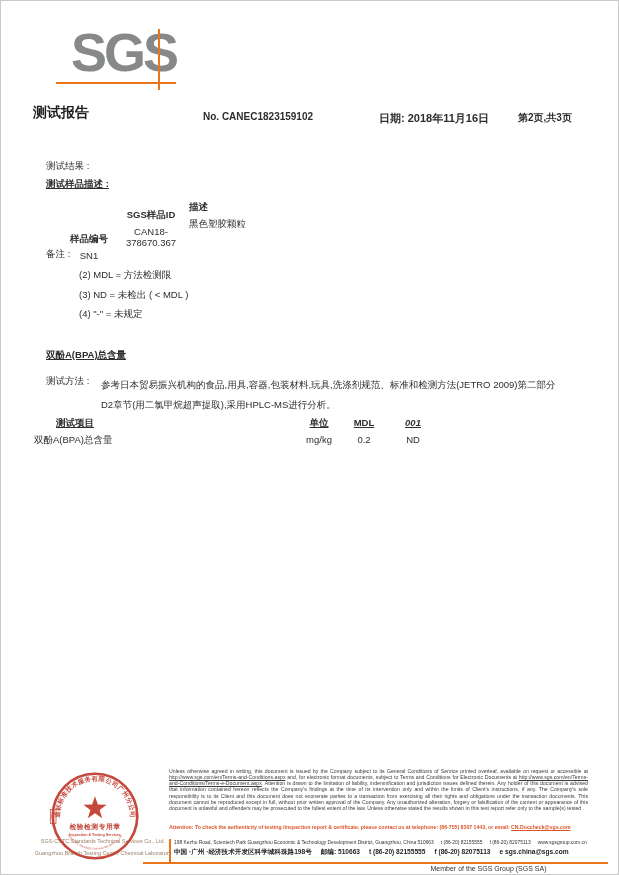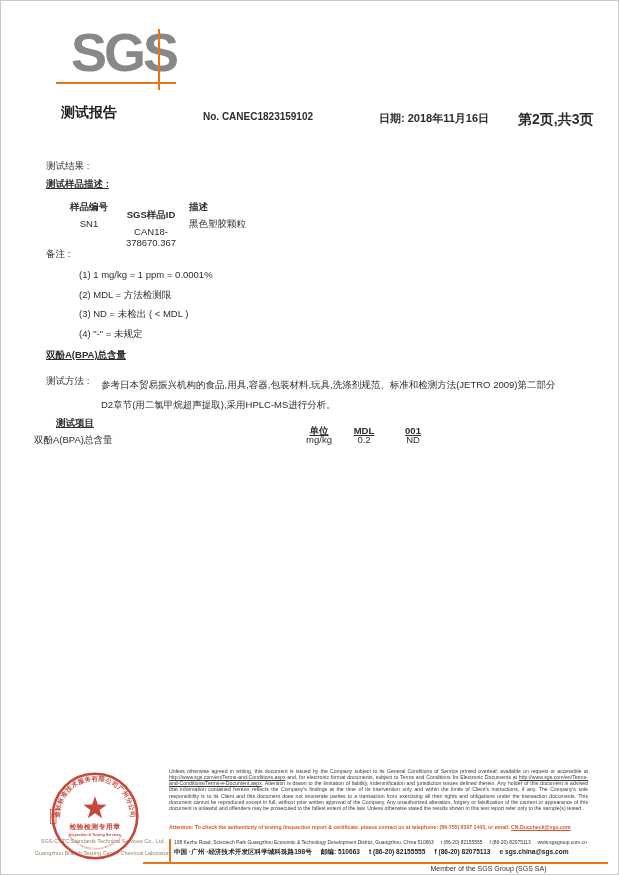--- a/index.html
+++ b/index.html
@@ -11,53 +11,53 @@
   }
   .abs{position:absolute;}
 
   
   .logo-text{left:70px;top:24px;font-size:54px;font-weight:bold;color:#87888a;
     letter-spacing:-3px;line-height:1;}
   .logo-hline{left:55px;top:81px;width:120px;height:2px;background:#e8751a;}
   .logo-vline{left:157px;top:28px;width:2px;height:61px;background:#e8751a;}
 
   
-  .doc-title{left:60px;top:103px;font-size:14px;font-weight:bold;color:#1f1f1f;}
+  .doc-title{left:32px;top:103px;font-size:14px;font-weight:bold;color:#1f1f1f;}
   .report-no{left:202px;top:110px;font-size:10px;font-weight:bold;}
   .report-date{left:378px;top:110px;font-size:11px;font-weight:bold;}
-  .page-info{left:517px;top:110px;font-size:14px;font-weight:bold;}
+  .page-info{left:517px;top:110px;font-size:10px;font-weight:bold;}
 
   .body-text{font-size:9.5px;color:#2d2d2d;}
   .bold{font-weight:bold;}
   .ul{text-decoration:underline;}
 
   .results-label{left:45px;top:159px;}
   .sample-desc-heading{left:45px;top:177px;font-weight:bold;text-decoration:underline;}
 
-  .st-col1{left:57px;width:62px;text-align:center;}
+  .st-col1{left:57px;width:62px;text-align:center;margin-top:32px;}
   .st-col2{left:112px;width:76px;text-align:center;margin-top:8px;}
   .st-col3{left:188px;}
   .st-header{top:200px;font-weight:bold;}
   .st-row{top:217px;}
 
   .notes-label{left:45px;top:247px;}
   .notes-list{left:78px;top:264px;line-height:19.5px;}
 
   .section-heading{left:45px;top:348px;font-weight:bold;text-decoration:underline;}
   .method-label{left:45px;top:374px;}
   .method-text{left:100px;top:374px;width:462px;line-height:20px;}
 
   .rt-item-h{left:55px;top:416px;}
   .rt-unit{left:296px;width:44px;text-align:center;}
   .rt-mdl{left:342px;width:42px;text-align:center;}
   .rt-val{left:390px;width:44px;text-align:center;}
-  .rt-header{top:416px;margin-top:8px;}
+  .rt-header{top:416px;}
   .rt-row{top:433px;}
   .rt-item{left:33px;top:433px;}
-  .italic{}
+  .italic{font-style:italic;}
 
   
   .stamp{left:47px;top:768px;width:94px;height:94px;z-index:3;}
   .company-lines{left:14px;top:834px;width:176px;text-align:center;
     font-size:5.5px;line-height:12px;color:#9c8168;z-index:1;}
   .disclaimer{left:168px;top:767px;width:419px;font-size:5.2px;line-height:6.15px;
     text-align:justify;color:#3c3c3c;}
   .attention{left:168px;top:823px;width:419px;font-size:5.2px;line-height:6.4px;
     font-weight:bold;color:#d9542b;}
   .attention .email{text-decoration:underline;}
@@ -89,21 +89,20 @@
 
   <div class="abs body-text st-header st-col1">样品编号</div>
   <div class="abs body-text st-header st-col2">SGS样品ID</div>
   <div class="abs body-text st-header st-col3">描述</div>
   <div class="abs body-text st-row st-col1">SN1</div>
   <div class="abs body-text st-row st-col2">CAN18-378670.367</div>
   <div class="abs body-text st-row st-col3">黑色塑胶颗粒</div>
 
   <div class="abs body-text notes-label">备注 :</div>
   <div class="abs body-text notes-list">
-    <div>(1) 1 mg/kg = 1 ppm = 0.0001%</div>
     <div>(2) MDL = 方法检测限</div>
     <div>(3) ND = 未检出 ( &lt; MDL )</div>
     <div>(4) "-" = 未规定</div>
   </div>
 
   <div class="abs body-text section-heading">双酚A(BPA)总含量</div>
   <div class="abs body-text method-label">测试方法 :</div>
   <div class="abs body-text method-text">参考日本贸易振兴机构的食品,用具,容器,包装材料,玩具,洗涤剂规范、标准和检测方法(JETRO 2009)第二部分D2章节(用二氯甲烷超声提取),采用HPLC-MS进行分析。</div>
 
   <div class="abs body-text rt-item-h"><span class="bold ul">测试项目</span></div>

